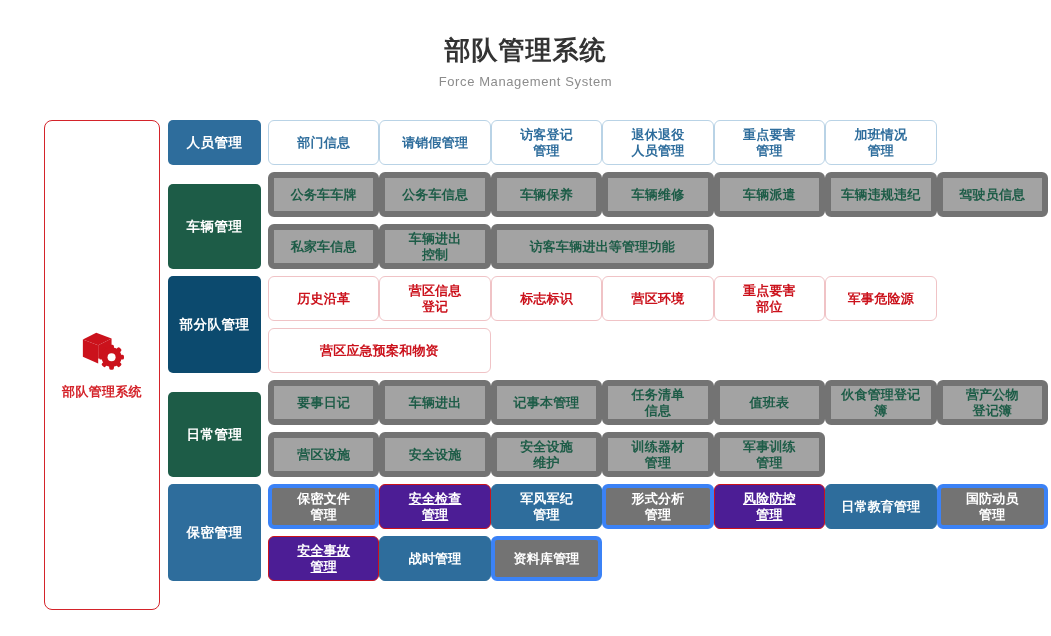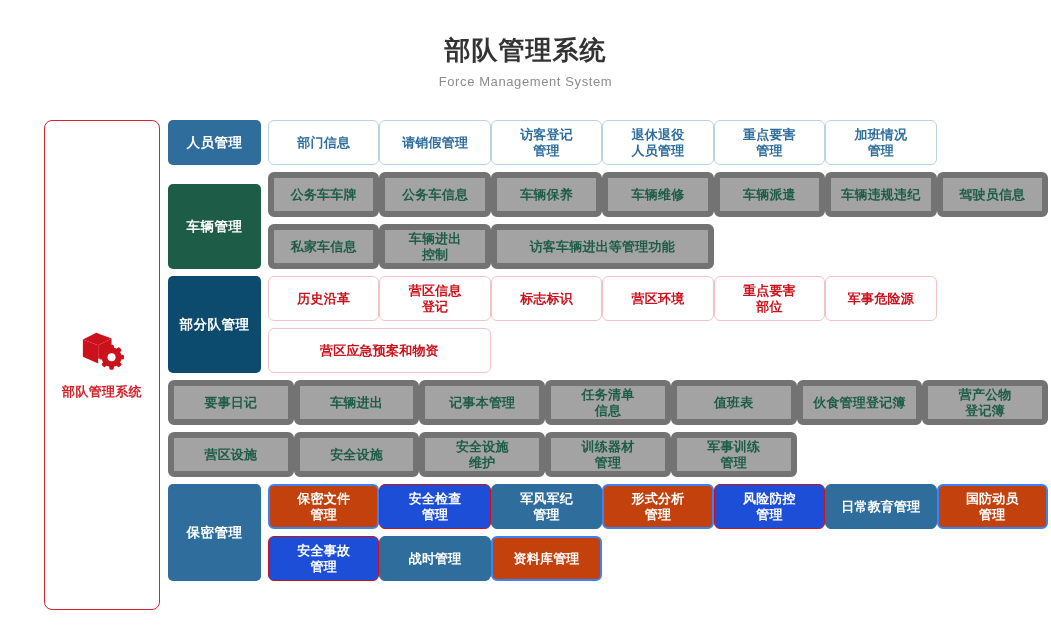--- a/index.html
+++ b/index.html
@@ -145,22 +145,22 @@
     border: 6px solid #737373;
     color: #1d5c47;
   }
   .btn.outline-red {
     background: #ffffff;
     border: 1px solid #f0c3c6;
     color: #cb121c;
   }
   
   .btn.solid-blue  { background: #2e6d9c; color: #ffffff; border: 1px solid #2e6d9c; }
-  .btn.solid-green { background: #c2410c; color: #ffffff; border: 2px solid #3b82f6; }
-  .btn.solid-red   { background: #1d4ed8; color: #ffffff; border: 1px solid #cb121c; }
+  .btn.solid-green { background: #737373; color: #ffffff; border: 4px solid #3b82f6; }
+  .btn.solid-red   { background: #4c1d95; color: #ffffff; border: 1px solid #cb121c; text-decoration: underline; }
 </style>
 </head>
 <body>
 
 <div class="header">
   <div class="header-title">部队管理系统</div>
   <div class="header-subtitle">Force Management System</div>
 </div>
 
 <div class="board">
@@ -238,20 +238,21 @@
             <div class="btn outline-red">重点要害
 部位</div>
             <div class="btn outline-red">军事危险源</div>
           </div>
           <div class="row">
             <div class="btn outline-red span2">营区应急预案和物资</div>
           </div>
         </div>
       </div>
       <div class="section">
+        <div class="cat green">日常管理</div>
         <div class="rows">
           <div class="row">
             <div class="btn outline-green">要事日记</div>
             <div class="btn outline-green">车辆进出</div>
             <div class="btn outline-green">记事本管理</div>
             <div class="btn outline-green">任务清单
 信息</div>
             <div class="btn outline-green">值班表</div>
             <div class="btn outline-green">伙食管理登记簿</div>
             <div class="btn outline-green">营产公物

